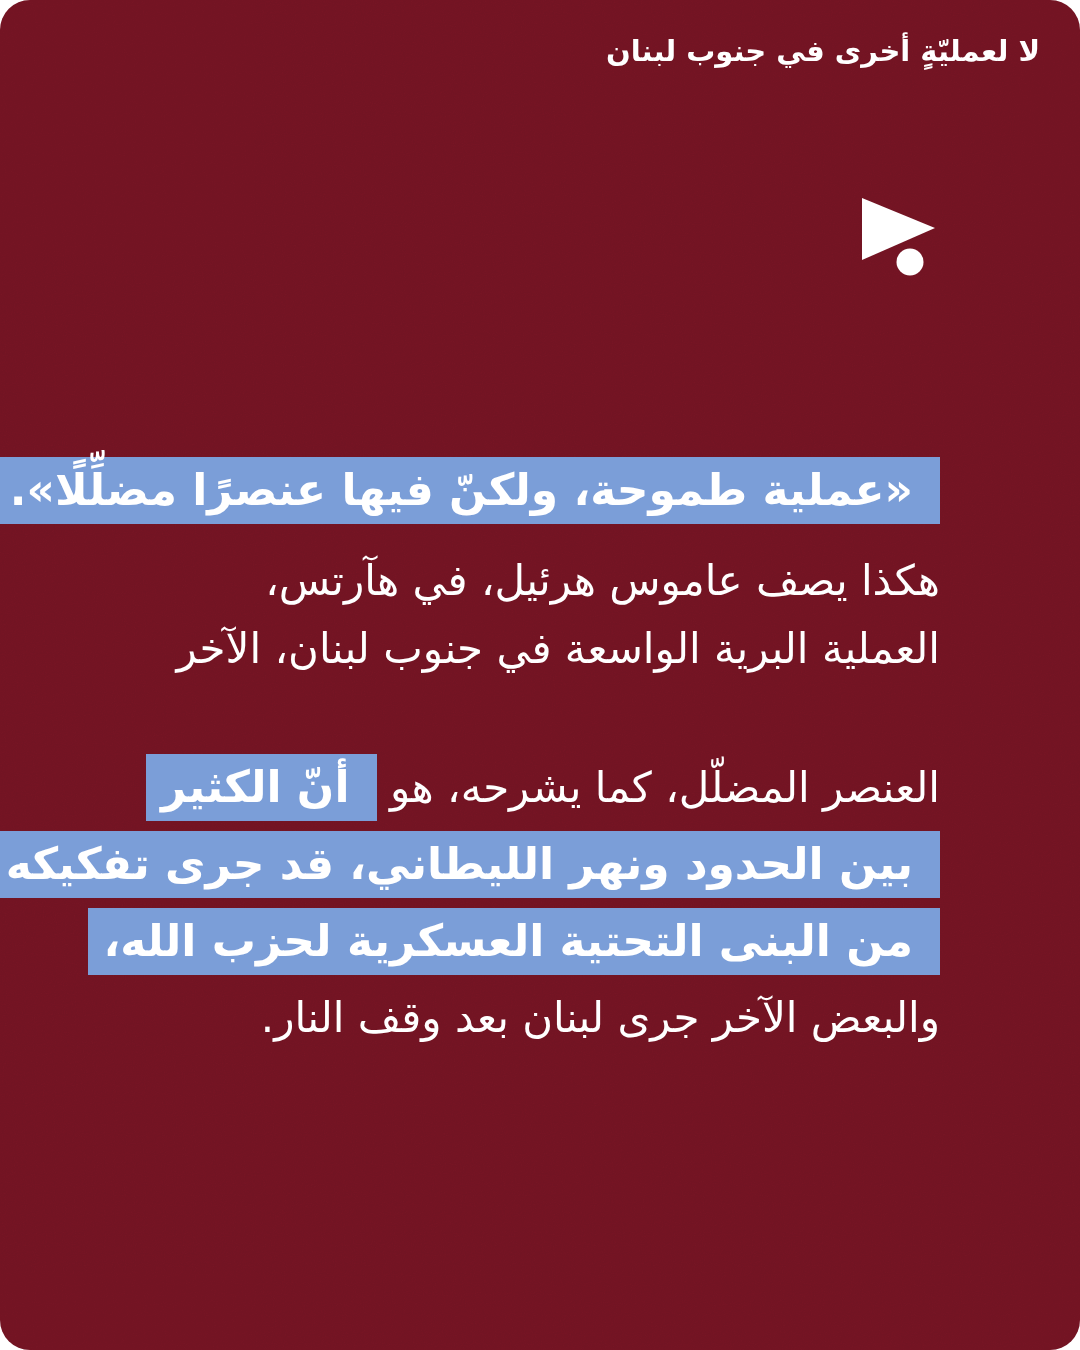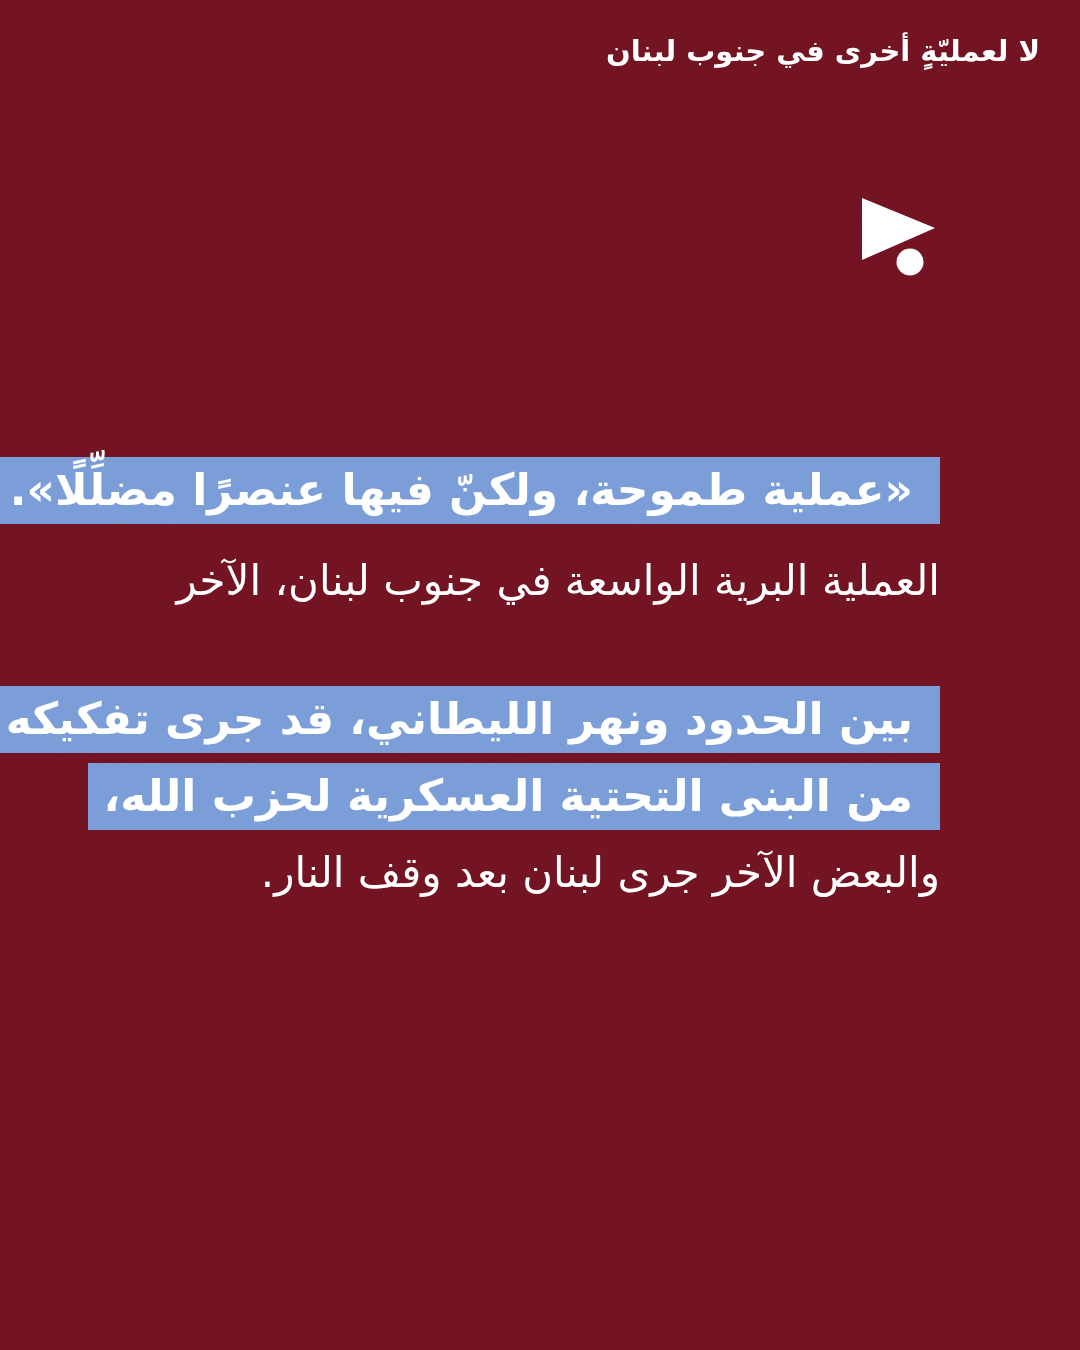--- a/index.html
+++ b/index.html
@@ -8,20 +8,21 @@
     --hl:#7B9ED8;
     --txt:#FFFFFF;
   }
   .page{
     position:relative;
     width:1080px;height:1350px;
     background:var(--bg);
     overflow:hidden;
     font-family:"DejaVu Sans", sans-serif;
     direction:rtl;
+    border-radius:30px;
   }
   .texture{
     position:absolute;inset:0;width:100%;height:100%;
     opacity:0.07;pointer-events:none;
   }
   .header{
     position:absolute;top:34px;right:40px;
     color:var(--txt);
     font-size:29px;font-weight:700;
     letter-spacing:0;
@@ -80,26 +81,31 @@
       <circle cx="52" cy="65" r="13.5" fill="#FFFFFF"></circle>
     </svg>
   </div>
 
   <div class="textblock">
 
     <div class="line line-hl-full">
       <span class="hl">«عملية طموحة، ولكنّ فيها عنصرًا مضلِّلًا».</span>
     </div>
 
+    <div class="line">هكذا يصف عاموس هرئيل، في هآرتس،</div>
 
     <div class="line">العملية البرية الواسعة في جنوب لبنان، الآخر</div>
 
 
     <div class="para2">
 
+      <div class="line">
+        <span>العنصر المضلّل، كما يشرحه، هو</span>
+        <span class="hl">أنّ الكثير</span>
+      </div>
 
       <div class="line">
         <span class="hl">بين الحدود ونهر الليطاني، قد جرى تفكيكه</span>
       </div>
 
       <div class="line">
         <span class="hl">من البنى التحتية العسكرية لحزب الله،</span>
       </div>
 
 

